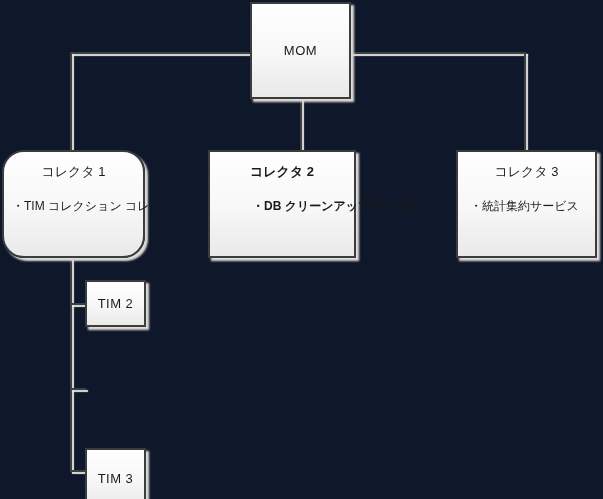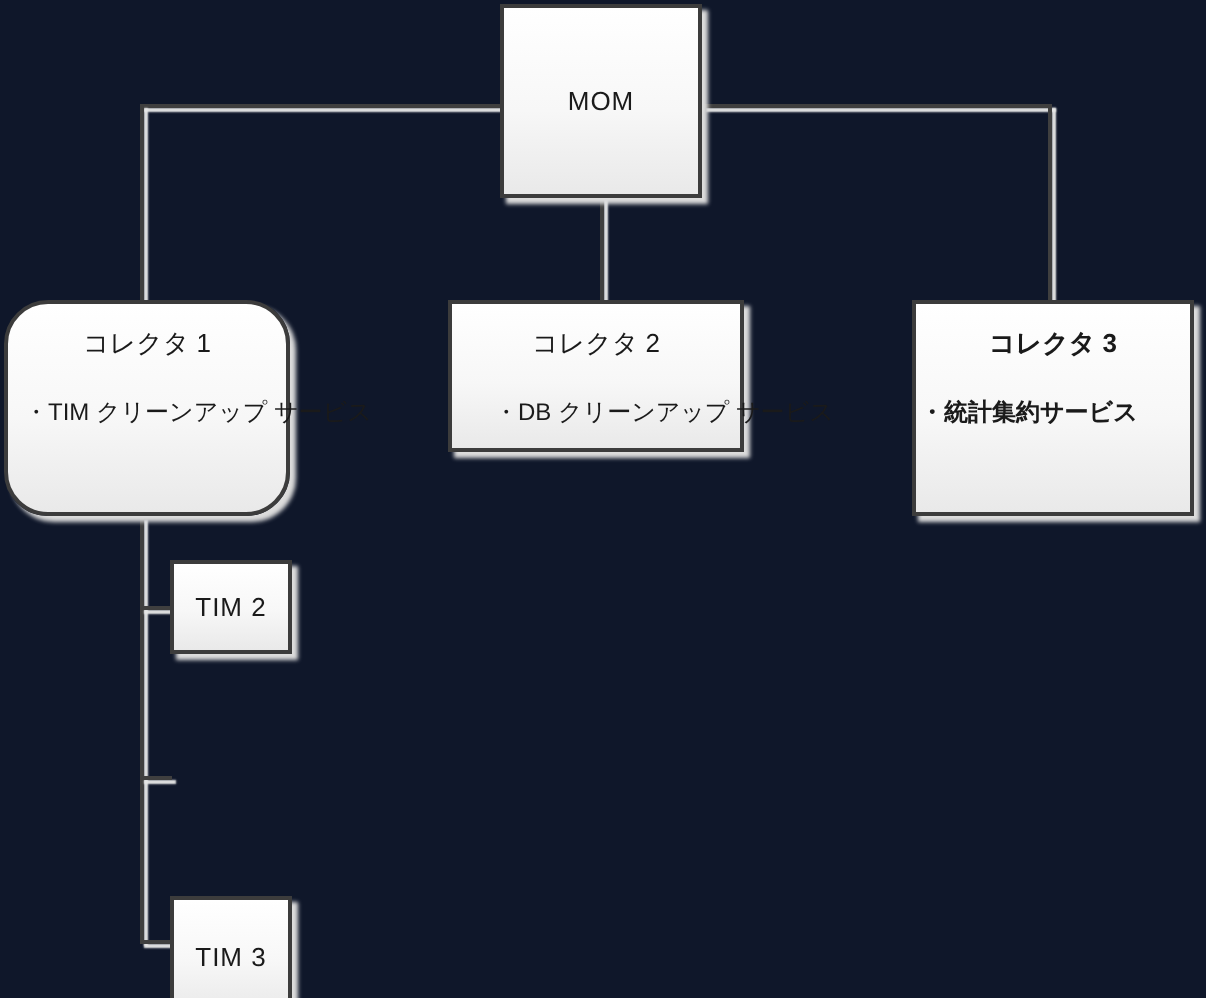--- a/index.html
+++ b/index.html
@@ -64,31 +64,31 @@
   <div class="ln h" style="left:70px; top:303px; width:16px;"></div>
   <div class="ln h" style="left:70px; top:388px; width:16px;"></div>
   <div class="ln h" style="left:70px; top:470px; width:16px;"></div>
 
   <div class="box center" style="left:250px; top:2px; width:101px; height:97px;">
     <span>MOM</span>
   </div>
 
   <div class="box collector" style="left:2px; top:150px; width:143px; height:108px;border-radius:22px;">
     <div class="title">コレクタ 1</div>
-    <div class="service" style="padding-left:8px;">・TIM クリーンアップ サービス</div>
+    <div class="service" style="padding-left:8px;">・TIM コレクション コレクタ</div>
   </div>
 
-  <div class="box collector" style="left:224px; top:150px; width:148px; height:76px;">
+  <div class="box collector" style="left:208px; top:150px; width:148px; height:108px;font-weight:bold;">
     <div class="title">コレクタ 2</div>
-    <div class="service" style="padding-left:21px;">・DB クリーンアップ サービス</div>
+    <div class="service" style="padding-left:21px;margin-left:21px;">・DB クリーンアップ サービス</div>
   </div>
 
-  <div class="box collector" style="left:456px; top:150px; width:141px; height:108px;font-weight:bold;">
+  <div class="box collector" style="left:456px; top:150px; width:141px; height:108px;">
     <div class="title">コレクタ 3</div>
-    <div class="service" style="padding-left:2px;">・統計集約サービス</div>
+    <div class="service" style="padding-left:12px;">・統計集約サービス</div>
   </div>
 
   <div class="box center" style="left:85px; top:280px; width:61px; height:47px;">
     <span>TIM 2</span>
   </div>
   <div class="box center" style="left:85px; top:448px; width:61px; height:60px;">
     <span>TIM 3</span>
   </div>
 
 </div>

